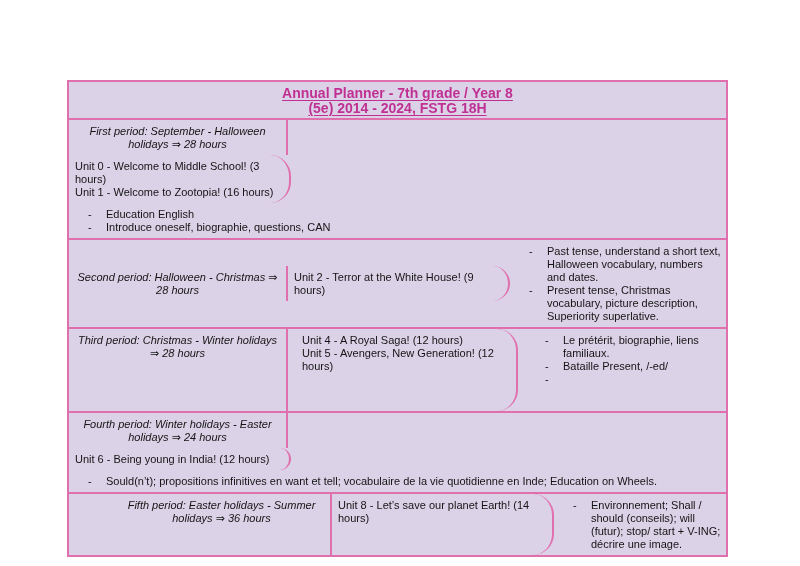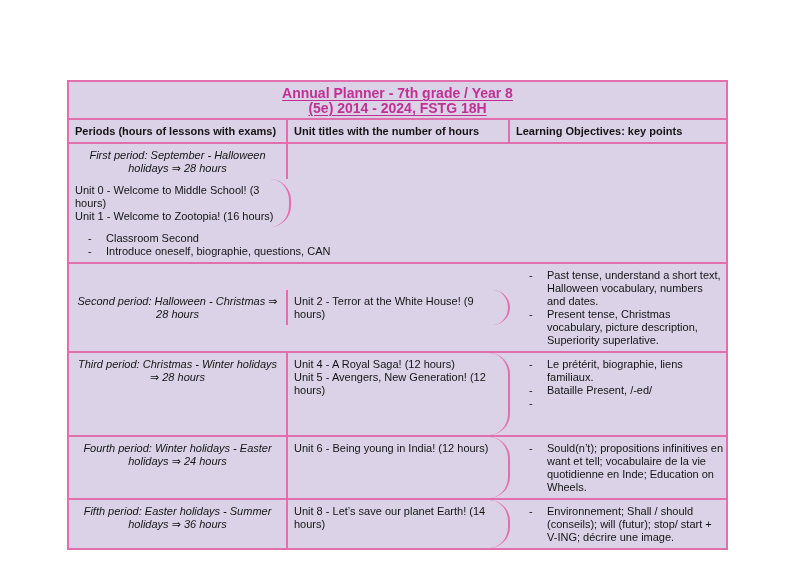--- a/index.html
+++ b/index.html
@@ -56,23 +56,23 @@
   .header-row { min-height: 23px; }
   .header-cell {
     font-weight: bold;
     padding: 5px 4px 4px 6px;
     white-space: nowrap;
   }
 
   
   #rows-container .body-row:nth-child(1) { min-height: 47px; flex-direction: column; }
   #rows-container .body-row:nth-child(2) { min-height: 87px; align-items: center; }
-  #rows-container .body-row:nth-child(3) { min-height: 84px; }
-  #rows-container .body-row:nth-child(4) { min-height: 63px; }
-  #rows-container .body-row:nth-child(5) { min-height: 50px; }
+  #rows-container .body-row:nth-child(3) { min-height: 84px; gap: 8px; }
+  #rows-container .body-row:nth-child(4) { min-height: 63px; flex-direction: column; }
+  #rows-container .body-row:nth-child(5) { min-height: 50px; padding-left: 44px; }
 
   .period-cell { padding: 5px 6px 4px 6px; }
   .period-text { font-style: italic; text-align: center; display: block; }
 
   .units-cell { padding: 5px 2px 4px 6px; border-radius: 21px; }
   .unit-line { }
 
   .objectives-cell { padding: 5px 0 4px 0; }
   .obj-list { list-style: none; }
   .obj-item { position: relative; padding-left: 37px; padding-right: 2px; }
@@ -82,38 +82,33 @@
 <body>
 
 <div class="page">
   <div class="planner">
 
     <div class="title-cell">
       <div class="title-line">Annual Planner - 7th grade / Year 8</div>
       <div class="title-line">(5e) 2014 - 2024, FSTG 18H</div>
     </div>
 
-    <div class="row header-row">
-      <div class="cell col1 header-cell">Periods (hours of lessons with exams)</div>
-      <div class="cell col2 header-cell">Unit titles with the number of hours</div>
-      <div class="cell col3 header-cell">Learning Objectives: key points</div>
-    </div>
 
     <div id="rows-container">
         <div class="row body-row">
     <div class="cell col1 period-cell">
       <span class="period-text">First period: September - Halloween holidays ⇒ 28 hours</span>
     </div>
     <div class="cell col2 units-cell">
             <div class="unit-line">Unit 0 - Welcome to Middle School! (3 hours)</div>
             <div class="unit-line">Unit 1 - Welcome to Zootopia! (16 hours)</div>
           </div>
     <div class="cell col3 objectives-cell">
       <ul class="obj-list">
-              <li class="obj-item"><span class="obj-dash">-</span><span class="obj-text">Classroom Second</span></li>
+              <li class="obj-item"><span class="obj-dash">-</span><span class="obj-text">Education English</span></li>
               <li class="obj-item"><span class="obj-dash">-</span><span class="obj-text">Introduce oneself, biographie, questions, CAN</span></li>
             </ul>
     </div>
   </div>
         <div class="row body-row">
     <div class="cell col1 period-cell">
       <span class="period-text">Second period: Halloween - Christmas ⇒ 28 hours</span>
     </div>
     <div class="cell col2 units-cell">
             <div class="unit-line">Unit 2 - Terror at the White House! (9 hours)</div>

